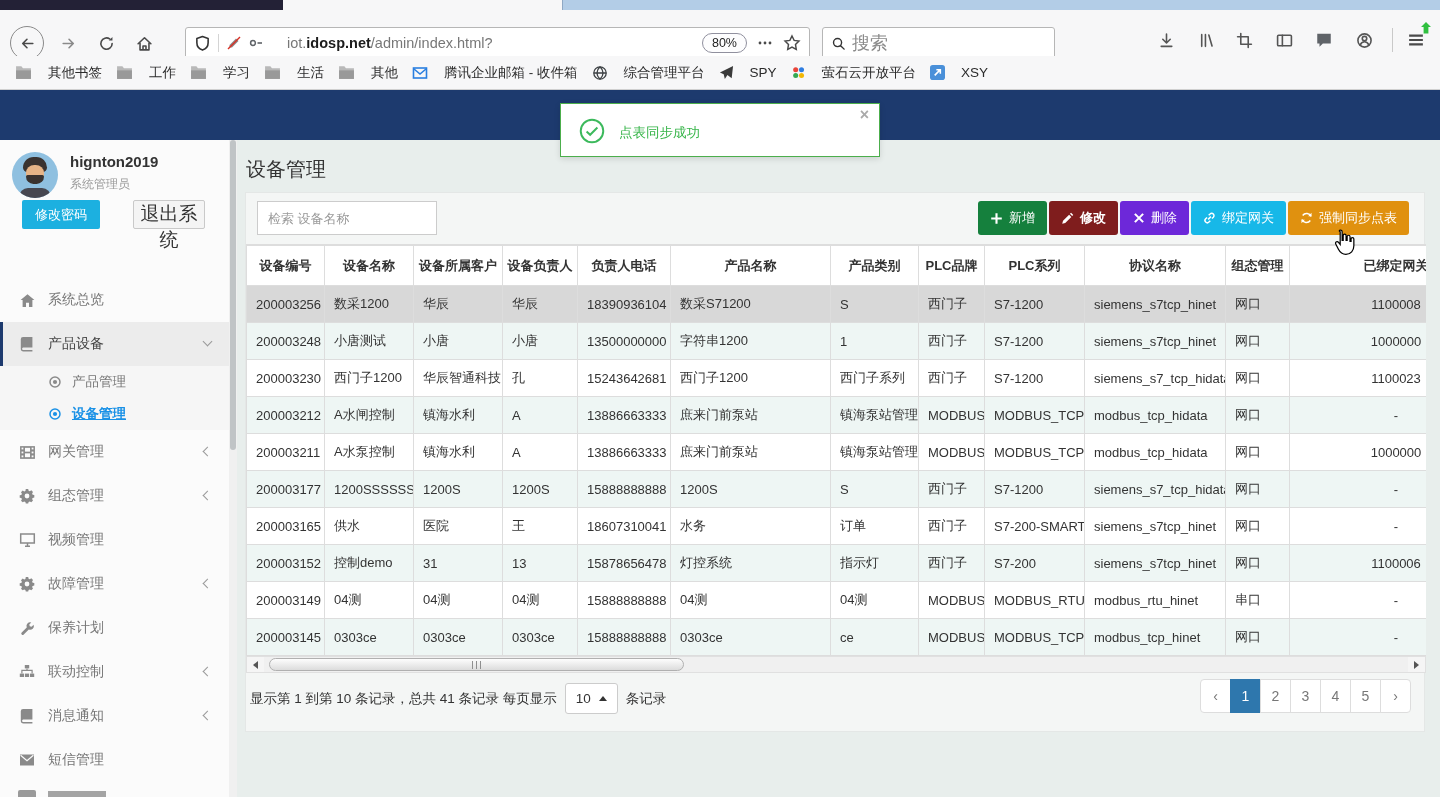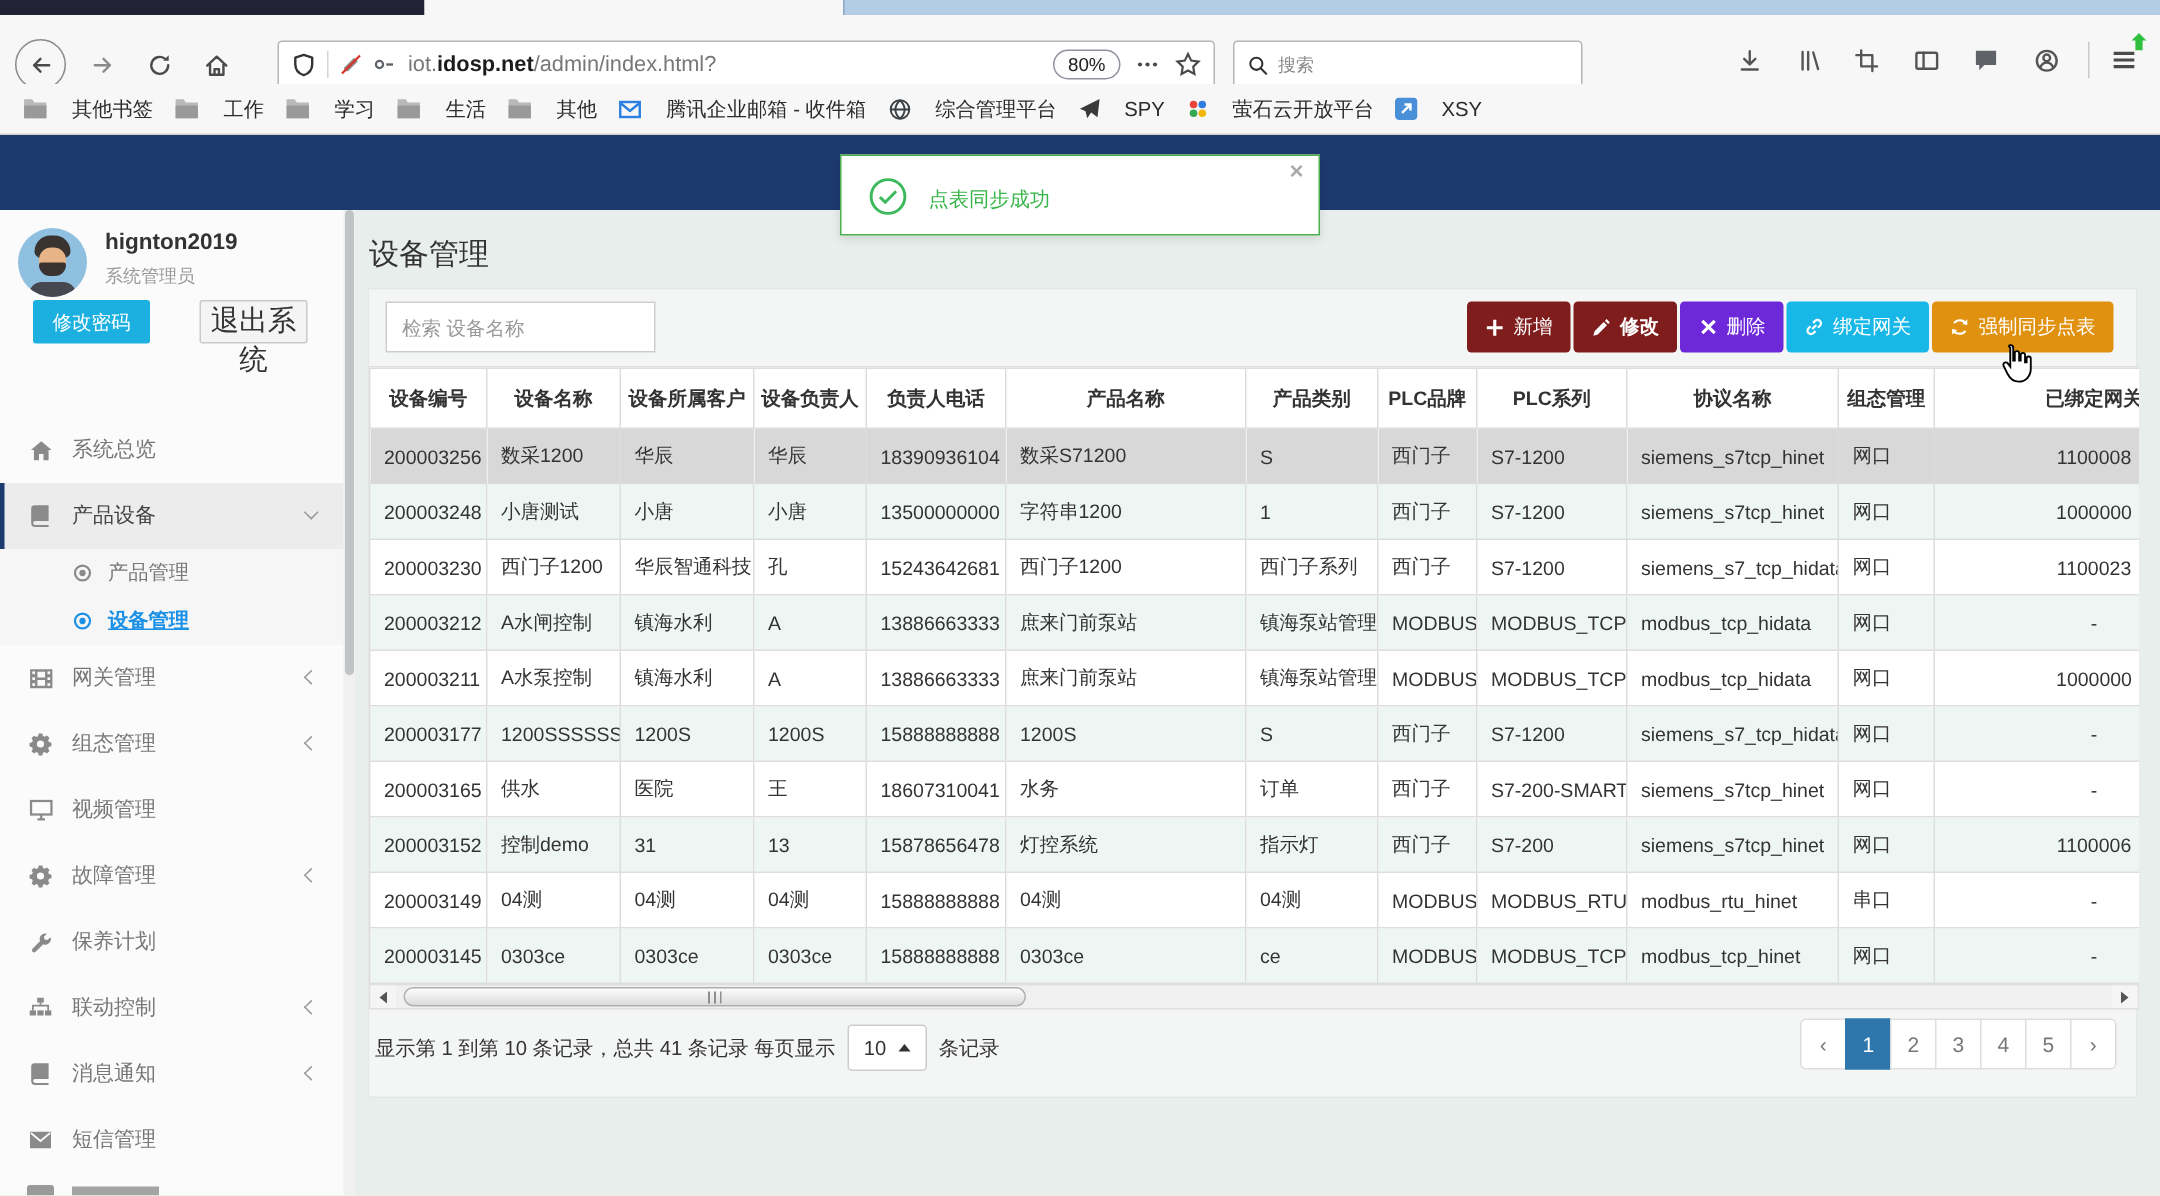--- a/index.html
+++ b/index.html
@@ -16,26 +16,26 @@
 
 
 #toolbar{position:absolute;left:0;top:10px;width:1440px;height:46px;background:#f7f7f8}
 .nav-btn{position:absolute;top:13px;width:24px;height:24px;color:#4a4a4a;display:flex;align-items:center;justify-content:center}
 #back-btn{left:10px;top:15px;width:34px;height:34px;border:1px solid #8a8a8a;border-radius:50%;top:16px}
 #fwd-btn{left:56px;top:21px;color:#8a8a8a}
 #reload-btn{left:94px;top:21px}
 #home-btn{left:132px;top:21px}
 #urlbar{position:absolute;left:185px;top:17px;width:625px;height:32px;background:#fff;border:1px solid #b6b6b6;border-radius:3px;display:flex;align-items:center;padding:0 8px}
 #urlbar .sep{width:1px;height:18px;background:#d4d4d4;margin:0 7px}
-.url-text{font-size:14.5px;white-space:nowrap;overflow:hidden;flex:1;margin-left:8px}
+.url-text{font-size:14.5px;white-space:nowrap;overflow:hidden;flex:1;margin-left:23px}
 .url-dim{color:#777}
 .url-domain{color:#1c1c1c;font-weight:700}
 #zoom-pill{border:1px solid #90909e;border-radius:11px;padding:2px 9px;font-size:12.5px;color:#222;background:#fdfdfe;margin-right:10px;white-space:nowrap}
 #searchbox{position:absolute;left:822px;top:17px;width:233px;height:32px;background:#fff;border:1px solid #b6b6b6;border-radius:3px;display:flex;align-items:center;padding:0 8px}
-#searchbox input{border:none;outline:none;font-size:12px;width:170px;margin-left:6px;background:transparent;font-family:inherit;color:#0f172a}
+#searchbox input{border:none;outline:none;font-size:18px;width:170px;margin-left:6px;background:transparent;font-family:inherit;color:#0f172a}
 #searchbox input::placeholder{color:#8a8a8a}
 .tb-icon{position:absolute;top:20px;width:20px;height:20px;color:#555}
 #tb-sep{position:absolute;left:1392px;top:18px;width:1px;height:24px;background:#c9c9c9}
 #hamburger{left:1406px}
 #ham-badge{position:absolute;left:1420px;top:12px;width:12px;height:14px}
 
 
 #bookmarks{position:absolute;left:0;top:56px;width:1440px;height:34px;background:#f7f7f8;border-bottom:1px solid #d0d0d0;display:flex;align-items:center;padding-left:8px}
 .bm-item{display:inline-flex;align-items:center;gap:16px;padding:4px 7px;border-radius:2px}
 .bm-label{font-size:13.5px;color:#2b2b2b;white-space:nowrap}
@@ -498,21 +498,21 @@
 <div id="sb-scroll">
     <span class="thumb"></span>
   </div>
 
 <div id="content"></div>
 <div id="page-title">设备管理</div>
 
 <div id="panel">
   <input id="dev-search" placeholder="检索 设备名称" style="">
   <div id="btn-row">
-      <button class="tb-btn" style="background: #7f1d1d;">
+      <button class="tb-btn" style="background: #15803d;">
         <span class="icn">
           <svg width="13" height="13" viewBox="0 0 16 16" stroke="#fff" stroke-width="2.6">
             <path d="M8 1.5v13M1.5 8h13"></path>
           </svg>
         </span>
         <span>新增</span>
       </button>
       <button class="tb-btn" style="background: #7f1d1d; font-weight: bold;">
         <span class="icn">
           <svg width="13" height="13" viewBox="0 0 16 16">

